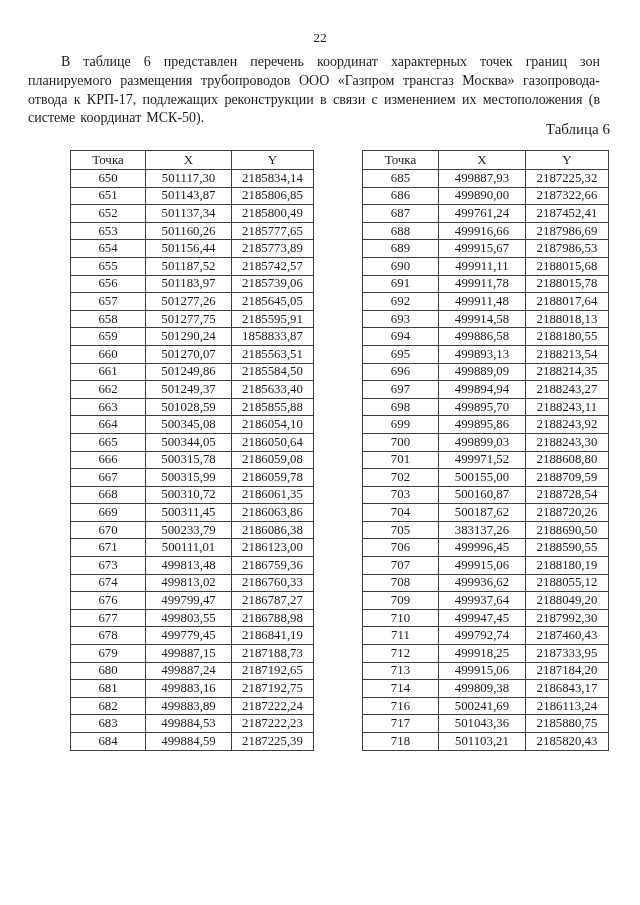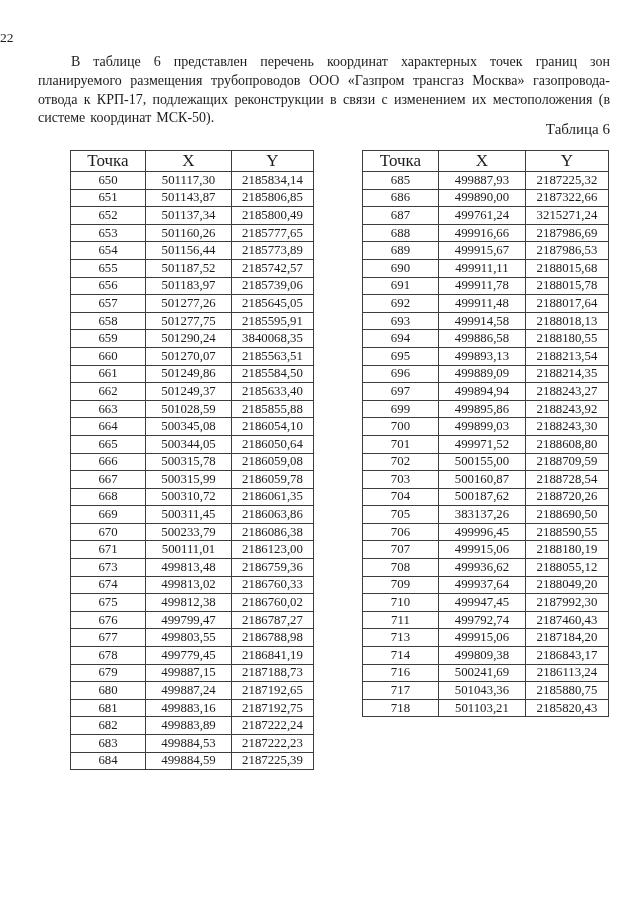--- a/index.html
+++ b/index.html
@@ -13,26 +13,27 @@
     position: relative;
     font-family: "Liberation Serif", serif;
     color: #1c1c1c;
     overflow: hidden;
   }
   .page-number {
     position: absolute;
     top: 30px;
     left: 0;
     width: 640px;
+    text-align: center;
     font-size: 13.5px;
   }
   .intro {
     position: absolute;
     top: 53px;
-    left: 38px;
+    left: 28px;
     width: 572px;
     margin: 0;
     text-align: justify;
     text-indent: 33px;
     font-size: 14px;
     line-height: 18.8px;
     word-spacing: 1.5px;
   }
   .table-caption {
     position: absolute;
@@ -51,21 +52,21 @@
   .coords th, .coords td {
     border: 1px solid #3d3d3d;
     text-align: center;
     vertical-align: middle;
     padding: 0;
     overflow: hidden;
     white-space: nowrap;
   }
   .coords th {
     height: 18px;
-    font-size: 17px;
+    font-size: 13px;
     font-weight: normal;
   }
   .coords td {
     height: 16.6px;
     font-size: 12.8px;
   }
   .col-point { width: 75px; }
   .col-x     { width: 86px; }
   .col-y     { width: 82px; }
 </style>
@@ -133,21 +134,21 @@
         <td>2185645,05</td>
       </tr>
       <tr>
         <td>658</td>
         <td>501277,75</td>
         <td>2185595,91</td>
       </tr>
       <tr>
         <td>659</td>
         <td>501290,24</td>
-        <td>3840068,35</td>
+        <td>1858833,87</td>
       </tr>
       <tr>
         <td>660</td>
         <td>501270,07</td>
         <td>2185563,51</td>
       </tr>
       <tr>
         <td>661</td>
         <td>501249,86</td>
         <td>2185584,50</td>
@@ -204,25 +205,20 @@
       </tr>
       <tr>
         <td>673</td>
         <td>499813,48</td>
         <td>2186759,36</td>
       </tr>
       <tr>
         <td>674</td>
         <td>499813,02</td>
         <td>2186760,33</td>
-      </tr>
-      <tr>
-        <td>675</td>
-        <td>499812,38</td>
-        <td>2186760,02</td>
       </tr>
       <tr>
         <td>676</td>
         <td>499799,47</td>
         <td>2186787,27</td>
       </tr>
       <tr>
         <td>677</td>
         <td>499803,55</td>
         <td>2186788,98</td>
@@ -285,21 +281,21 @@
         <td>2187225,32</td>
       </tr>
       <tr>
         <td>686</td>
         <td>499890,00</td>
         <td>2187322,66</td>
       </tr>
       <tr>
         <td>687</td>
         <td>499761,24</td>
-        <td>3215271,24</td>
+        <td>2187452,41</td>
       </tr>
       <tr>
         <td>688</td>
         <td>499916,66</td>
         <td>2187986,69</td>
       </tr>
       <tr>
         <td>689</td>
         <td>499915,67</td>
         <td>2187986,53</td>
@@ -338,20 +334,25 @@
         <td>696</td>
         <td>499889,09</td>
         <td>2188214,35</td>
       </tr>
       <tr>
         <td>697</td>
         <td>499894,94</td>
         <td>2188243,27</td>
       </tr>
       <tr>
+        <td>698</td>
+        <td>499895,70</td>
+        <td>2188243,11</td>
+      </tr>
+      <tr>
         <td>699</td>
         <td>499895,86</td>
         <td>2188243,92</td>
       </tr>
       <tr>
         <td>700</td>
         <td>499899,03</td>
         <td>2188243,30</td>
       </tr>
       <tr>
@@ -403,20 +404,25 @@
         <td>710</td>
         <td>499947,45</td>
         <td>2187992,30</td>
       </tr>
       <tr>
         <td>711</td>
         <td>499792,74</td>
         <td>2187460,43</td>
       </tr>
       <tr>
+        <td>712</td>
+        <td>499918,25</td>
+        <td>2187333,95</td>
+      </tr>
+      <tr>
         <td>713</td>
         <td>499915,06</td>
         <td>2187184,20</td>
       </tr>
       <tr>
         <td>714</td>
         <td>499809,38</td>
         <td>2186843,17</td>
       </tr>
       <tr>

